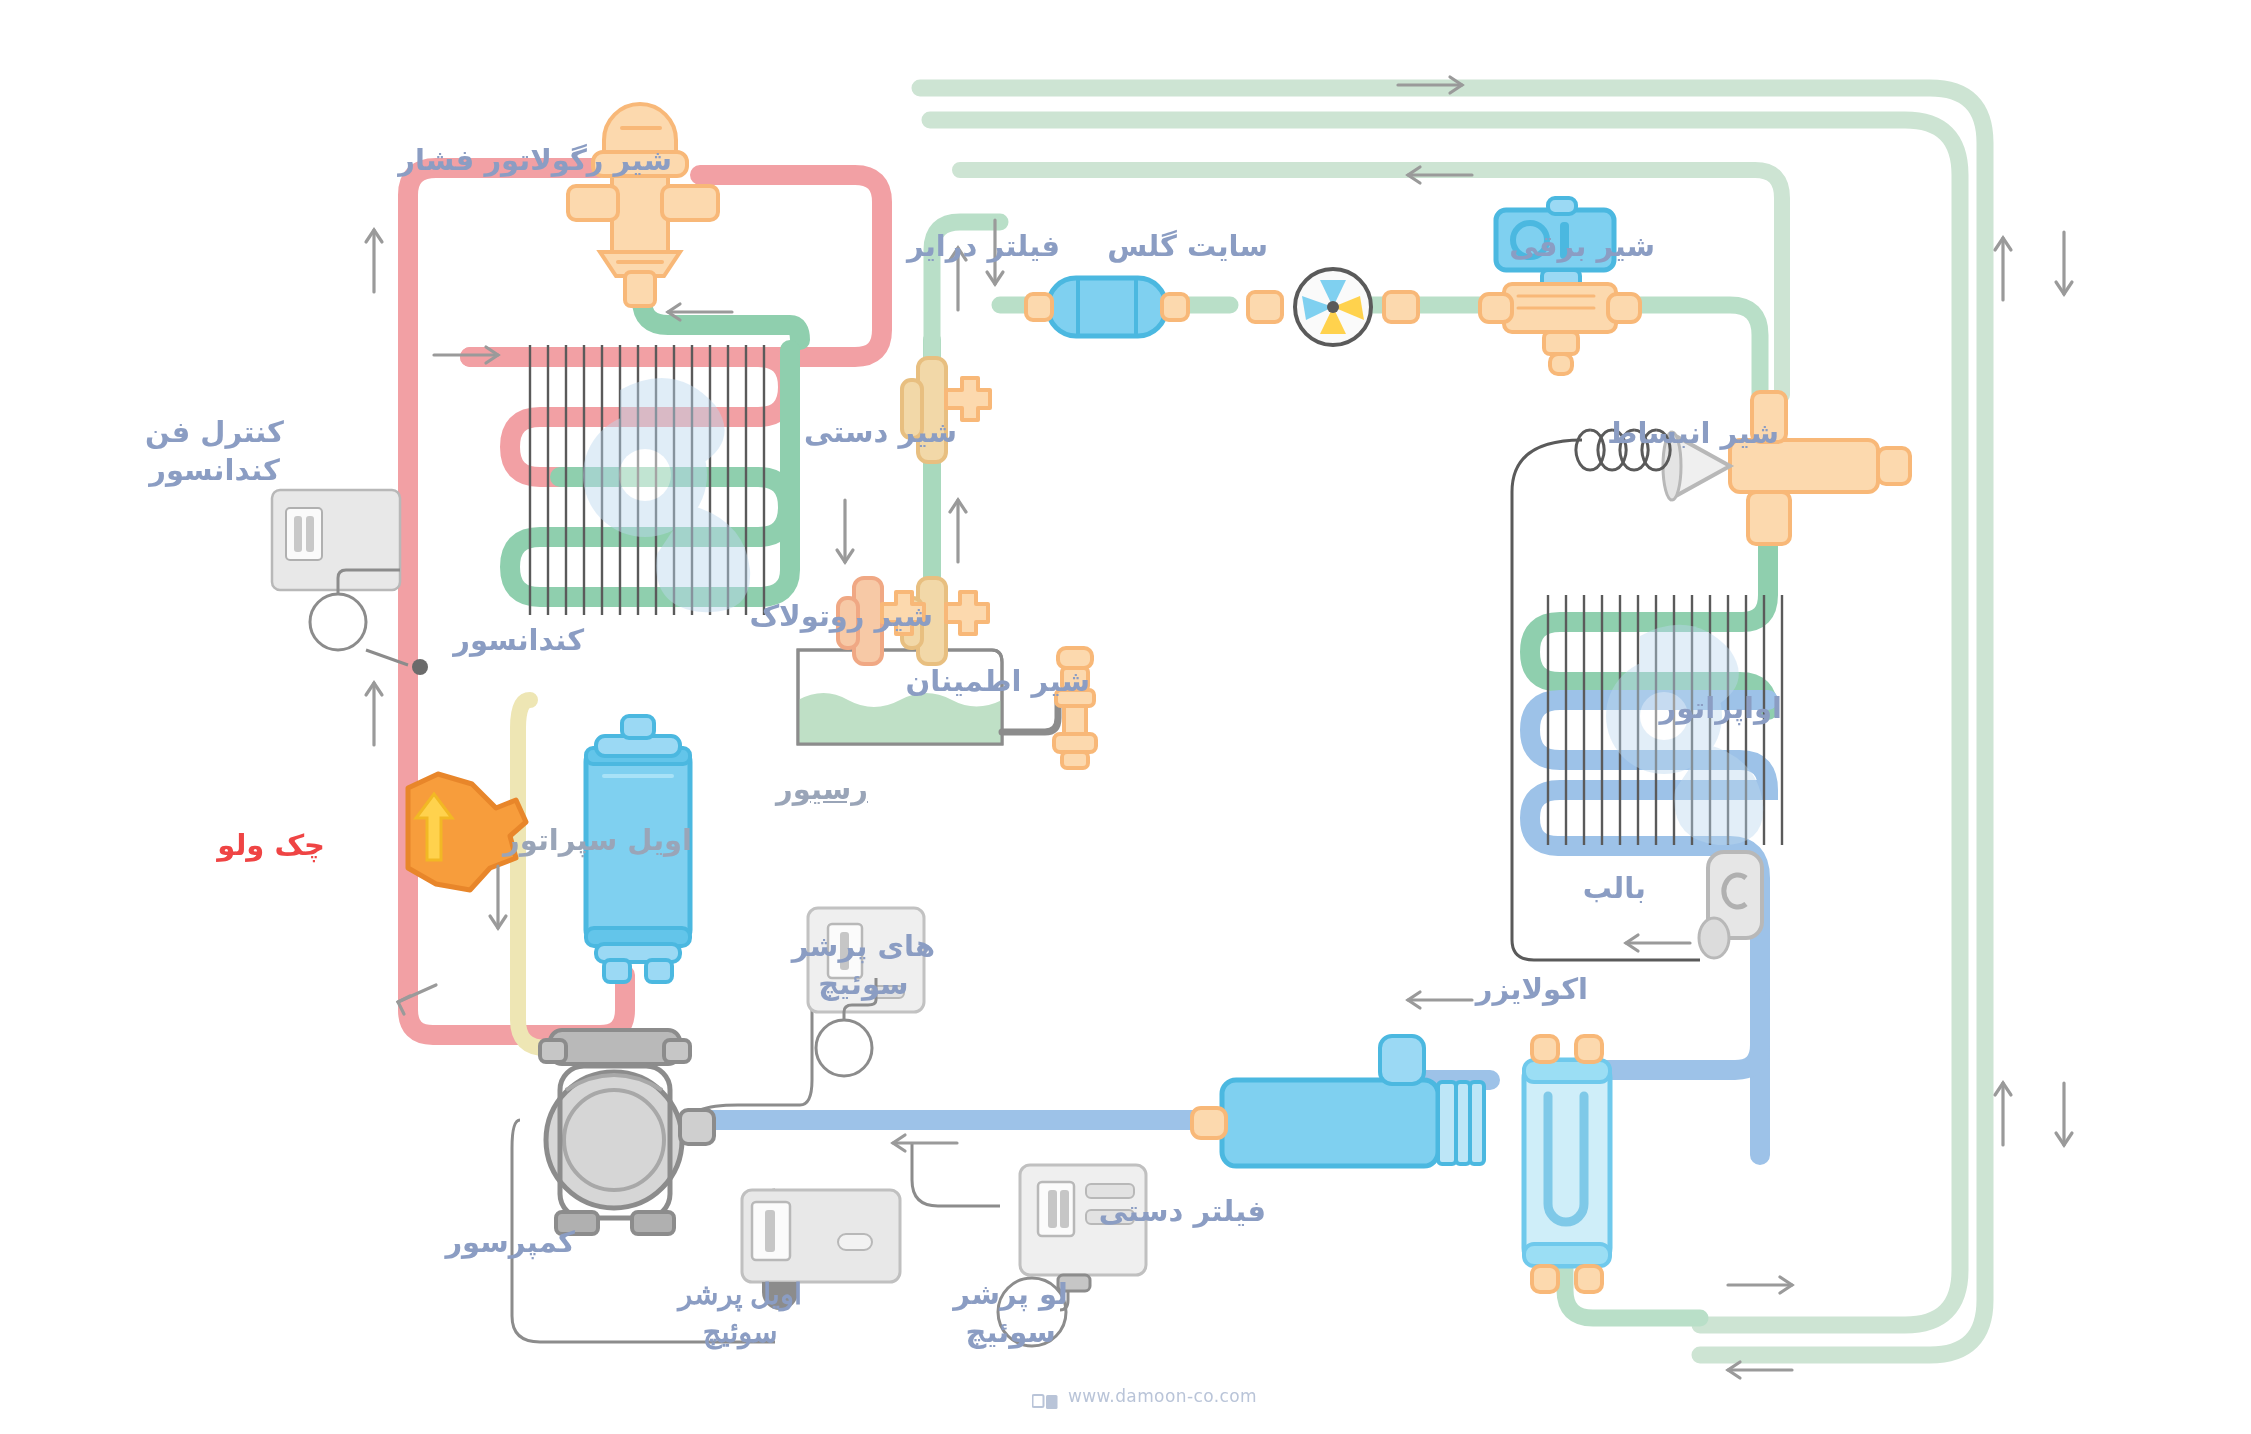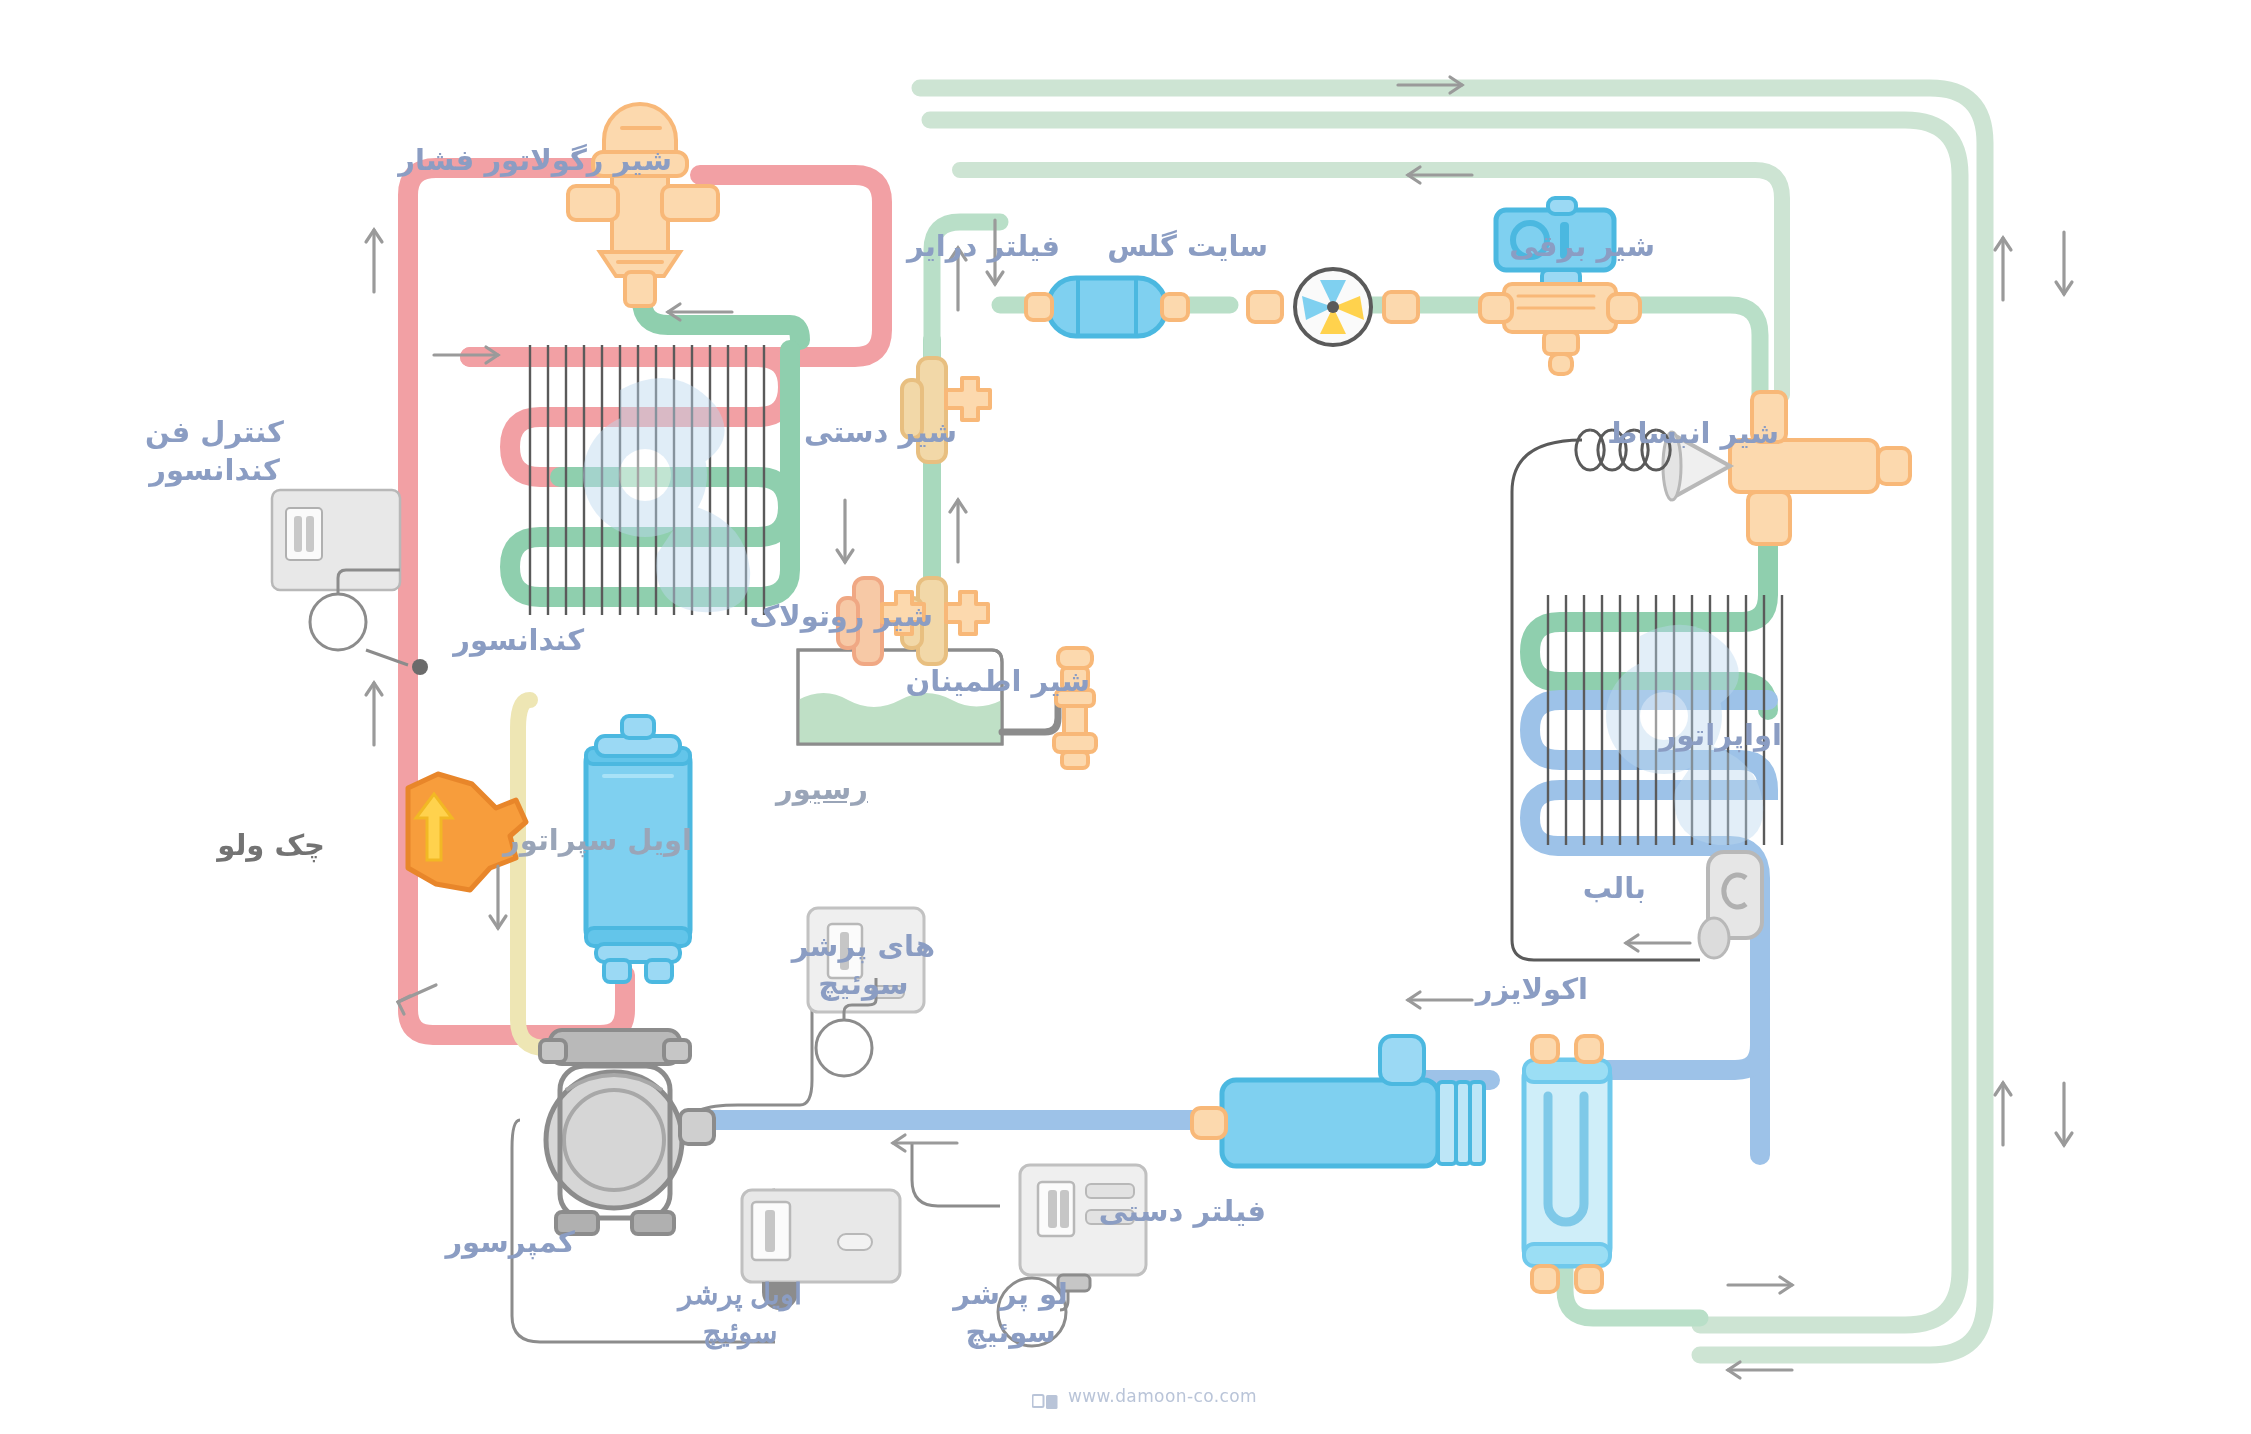--- a/index.html
+++ b/index.html
@@ -16,21 +16,21 @@
     color:#8b9dc3;
     font-size:29px;
     font-weight:700;
     line-height:1.30;
     direction:rtl;
     white-space:pre;
     letter-spacing:0px;
     font-family:"DejaVu Sans","Liberation Sans",sans-serif;
   }
   .lbl.grey{color:#9aa5b8;}
-  .lbl.dark{color:#737373;font-weight:700;}
+  .lbl.dark{color:#ef4444;font-weight:700;}
   .lbl.c2{line-height:1.32;}
   .footer{
     position:absolute;
     color:#b9c4d8;
     font-size:17px;
     font-weight:400;
     direction:ltr;
     letter-spacing:0.4px;
     font-family:"DejaVu Sans","Liberation Sans",sans-serif;
   }
@@ -479,21 +479,21 @@
 کندانسور</div>
 
 <div class="lbl" style="right:1294px;top:414px;">شیر دستی</div>
 
 <div class="lbl" style="right:1318px;top:598px;">شیر روتولاک</div>
 
 <div class="lbl" style="right:1161px;top:663px;">شیر اطمینان</div>
 
 <div class="lbl" style="right:1667px;top:622px;">کندانسور</div>
 
-<div class="lbl" style="right:469px;top:717px;">اواپراتور</div>
+<div class="lbl" style="right:469px;top:690px;">اواپراتور</div>
 
 <div class="lbl grey" style="right:1383px;top:771px;text-decoration:underline;">رسیور</div>
 
 <div class="lbl grey" style="right:1559px;top:822px;">اویل سپراتور</div>
 
 <div class="lbl dark" style="right:1926px;top:827px;">چک ولو</div>
 
 <div class="lbl" style="right:605px;top:870px;">بالب</div>
 
 <div class="lbl c2" style="right:1316px;top:927px;text-align:center;">های پرشر

